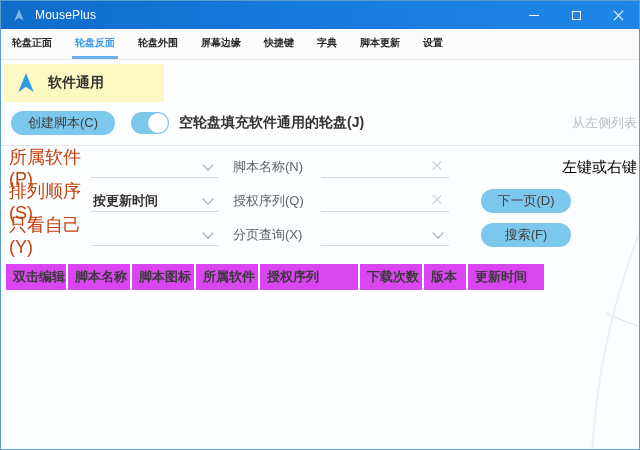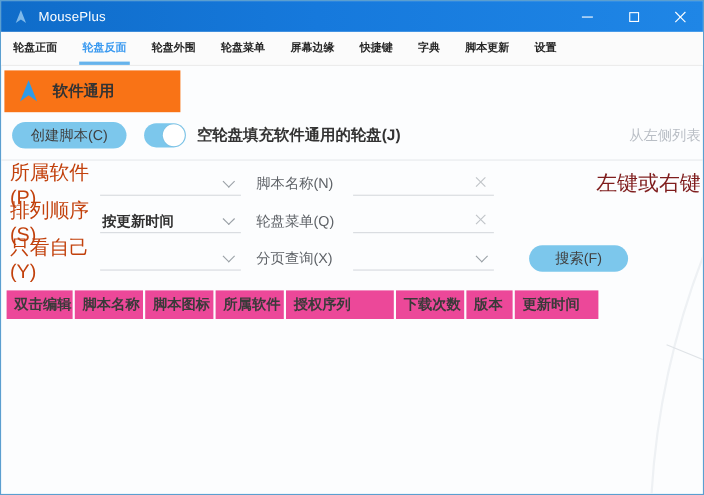--- a/index.html
+++ b/index.html
@@ -20,21 +20,21 @@
   .close-glyph i:first-child{transform:rotate(45deg);}
   .close-glyph i:last-child{transform:rotate(-45deg);}
   
   .tabbar{height:30px;display:flex;align-items:stretch;padding-left:8px;background:#fbfbfb;
     border-bottom:1px solid #ececec;}
   .tab{font-size:10px;font-weight:bold;color:#262626;padding:0 3px;margin-right:17px;
     display:flex;align-items:center;border-bottom:3px solid transparent;box-sizing:border-box;
     white-space:nowrap;cursor:default;}
   .tab.active{color:#3b9af0;border-bottom-color:#66b3ec;}
   
-  .section-tab{margin:4px 0 0 3px;width:160px;height:38px;background:#f97316;
+  .section-tab{margin:4px 0 0 3px;width:160px;height:38px;background:#fef9c3;
     display:flex;align-items:center;gap:11px;padding-left:11px;box-sizing:border-box;}
   .section-label{font-size:14px;font-weight:bold;color:#333;}
   
   .toolbar{display:flex;align-items:center;height:26px;margin:8px 10px 0 10px;}
   .pill{height:24px;line-height:24px;border-radius:13px;background:#7cc7ec;color:#404040;
     font-size:13px;text-align:center;cursor:default;}
   .btn-create{width:104px;}
   .btn-add{width:104px;margin-left:16px;}
   .toggle{margin-left:16px;width:38px;height:22px;border-radius:11px;background:#7cc7ec;
     position:relative;flex:0 0 auto;}
@@ -52,24 +52,24 @@
     margin-right:14px;flex:0 0 auto;box-sizing:border-box;}
   .fcontrol .val{font-size:13px;color:#2f2f2f;font-weight:bold;line-height:21px;
     padding-left:2px;white-space:nowrap;overflow:hidden;}
   .chev{position:absolute;right:7px;top:5px;width:7px;height:7px;
     border-right:1px solid #9aa0a6;border-bottom:1px solid #9aa0a6;transform:rotate(45deg);}
   .clear-x{position:absolute;right:26px;top:4px;width:12px;height:12px;}
   .clear-x i{position:absolute;left:0;top:5px;width:12px;height:1px;background:#c0c4c8;}
   .clear-x i:first-child{transform:rotate(45deg);}
   .clear-x i:last-child{transform:rotate(-45deg);}
   .fbtn{width:90px;margin-left:18px;flex:0 0 auto;}
-  .row-hint{margin-left:auto;margin-right:-8px;color:#7f1d1d;font-size:19px;white-space:nowrap;}
+  .row-hint{margin-left:auto;margin-right:-8px;color:#000000;font-size:15px;white-space:nowrap;}
   
   .thead{display:flex;margin:12px 0 0 5px;}
-  .th{height:26px;line-height:26px;background:#ec4899;font-size:13px;font-weight:bold;
+  .th{height:26px;line-height:26px;background:#d946ef;font-size:13px;font-weight:bold;
     color:#3a3a3a;padding-left:7px;box-sizing:border-box;margin-right:2px;white-space:nowrap;
     overflow:hidden;}
   .c0{width:60px}.c1{width:62px}.c2{width:62px}.c3{width:62px}.c4{width:98px}
   .c5{width:62px}.c6{width:42px}.c7{width:76px}
   
   .deco-circle{position:absolute;left:589px;top:-234px;width:1448px;height:1448px;
     border-radius:50%;border:2px solid #eef1f4;pointer-events:none;}
   .deco-line{position:absolute;left:605px;top:312px;width:40px;height:1px;background:#dfe3e7;
     transform:rotate(22deg);transform-origin:left center;pointer-events:none;}
 </style>
@@ -98,21 +98,20 @@
             <i></i>
           </span>
         </div>
     </div>
   </div>
 
   <div class="tabbar">
     <div class="tab">轮盘正面</div>
     <div class="tab active">轮盘反面</div>
     <div class="tab">轮盘外围</div>
-    <div class="tab">轮盘菜单</div>
     <div class="tab">屏幕边缘</div>
     <div class="tab">快捷键</div>
     <div class="tab">字典</div>
     <div class="tab">脚本更新</div>
     <div class="tab">设置</div>
   </div>
 
   <div class="section-tab">
     <span style="display:flex;">
       <svg width="22" height="22" viewBox="0 0 24 24">
@@ -151,28 +150,29 @@
       </div>
       <span class="row-hint">左键或右键</span>
     </div>
 
     <div class="frow">
       <span class="flabel">排列顺序(S)</span>
       <div class="fcontrol">
         <div class="val">按更新时间</div>
         <span class="chev"></span>
       </div>
-      <span class="flabel2">轮盘菜单(Q)</span>
+      <span class="flabel2">授权序列(Q)</span>
       <div class="fcontrol">
         <div class="val"></div>
         <span class="clear-x" style="right:6px;">
             <i></i>
             <i></i>
           </span>
       </div>
+      <div class="pill fbtn">下一页(D)</div>
     </div>
 
     <div class="frow">
       <span class="flabel">只看自己(Y)</span>
       <div class="fcontrol">
         <div class="val"></div>
         <span class="chev"></span>
       </div>
       <span class="flabel2">分页查询(X)</span>
       <div class="fcontrol">

